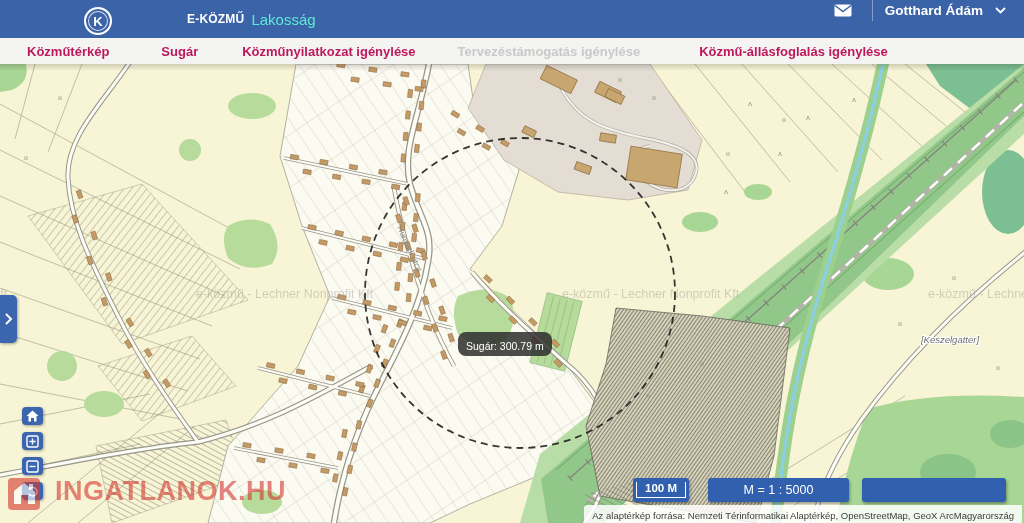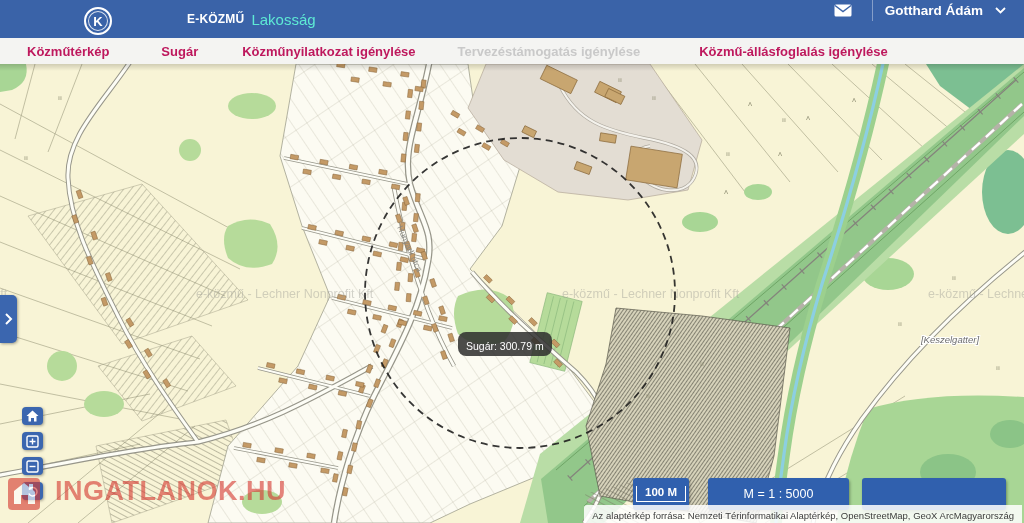--- a/index.html
+++ b/index.html
@@ -46,21 +46,21 @@
   
   #panel-toggle{position:absolute;left:0;top:295px;width:17px;height:48px;background:#3b66af;
       border-radius:0 5px 5px 0;box-shadow:1px 1px 3px rgba(0,0,0,.35);display:flex;align-items:center;justify-content:center;cursor:pointer;}
 
   
   .mapbtn{position:absolute;left:22px;width:21px;height:18px;background:#3b66af;border:none;border-radius:4px;
       box-shadow:1px 1px 3px rgba(0,0,0,.35);display:flex;align-items:center;justify-content:center;cursor:pointer;padding:0;}
   #btn-home{top:407px;} #btn-zoomin{top:432px;} #btn-zoomout{top:457px;} #btn-undo{top:482px;}
 
   
-  .bluebox{position:absolute;top:478px;height:32px;background:#3060ae;border-radius:3px;
+  .bluebox{position:absolute;top:478px;height:24px;background:#3060ae;border-radius:3px;
       box-shadow:1px 2px 3px rgba(0,0,0,.35);display:flex;align-items:center;justify-content:center;color:#fff;}
   #scalebar-box{left:633px;width:56px;}
   #scalebar-box .inner{font-size:11.5px;font-weight:bold;border:1px solid #fff;border-top:none;padding:0 8px 2px;line-height:13px;}
   #scale-ratio-box{left:708px;width:141px;font-size:12.5px;cursor:pointer;}
   #coords-box{left:862px;width:144px;}
 
   
   #attribution{position:absolute;right:2px;top:505px;height:21px;background:rgba(255,255,255,.85);
       border-radius:3px 0 0 0;display:flex;align-items:center;padding:0 8px;font-size:9.5px;color:#3c3c3c;white-space:nowrap;}
 

